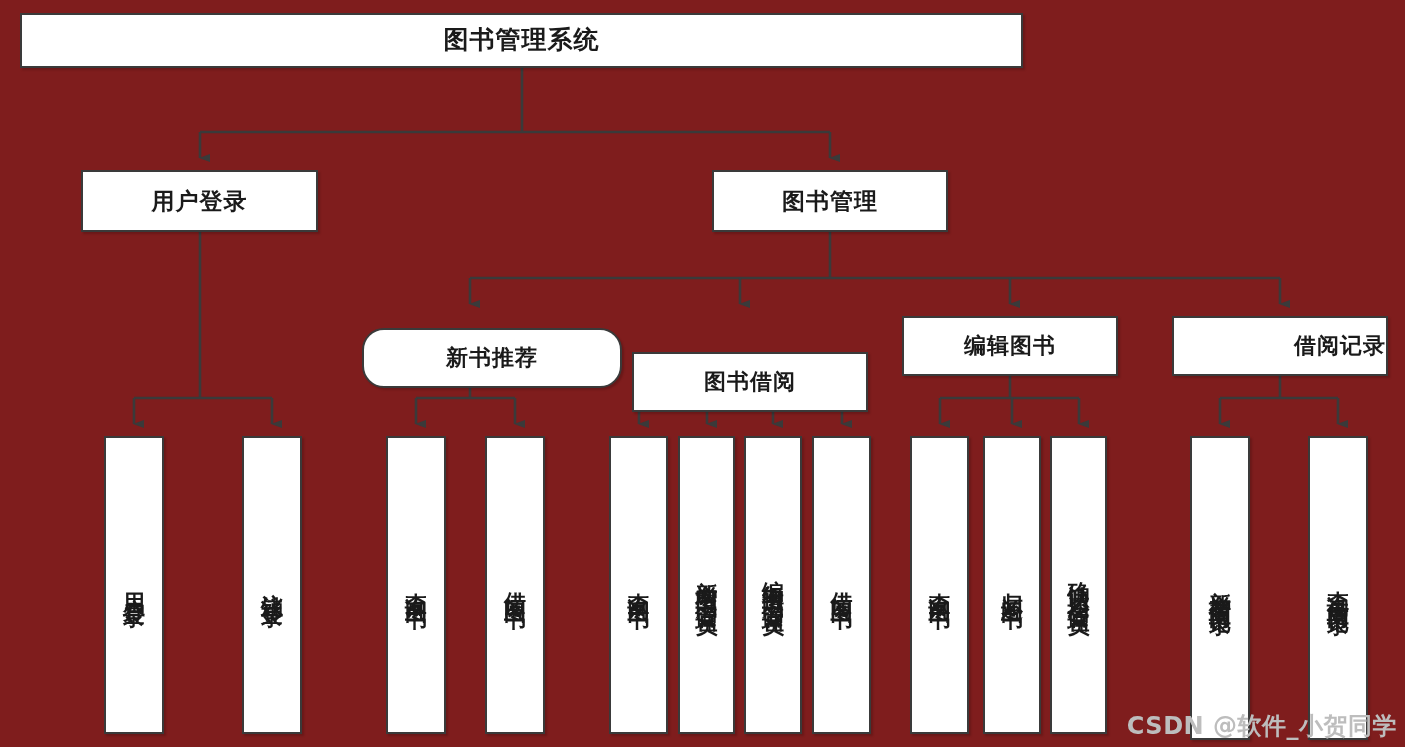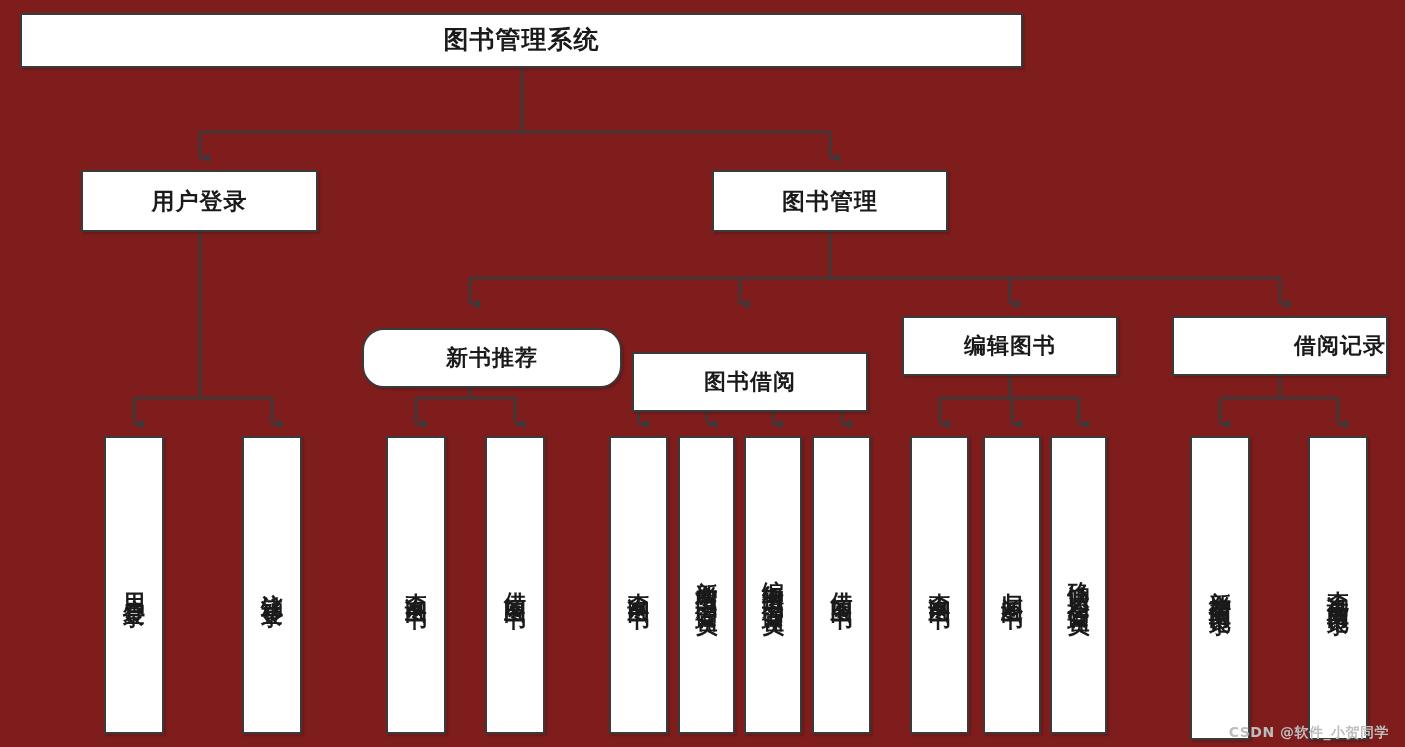--- a/index.html
+++ b/index.html
@@ -55,23 +55,23 @@
     writing-mode: vertical-rl;
     text-orientation: upright;
     font-size: 22px;
     letter-spacing: 5px;
     line-height: 1;
     white-space: nowrap;
     text-align: center;
   }
   #watermark {
     position: absolute;
-    right: 16px;
+    right: 8px;
     bottom: 5px;
-    font-size: 14px;
+    font-size: 24px;
     color: #bdbdbd;
     font-family: "DejaVu Sans", "Liberation Sans", sans-serif;
     letter-spacing: 0.5px;
     white-space: nowrap;
     user-select: none;
   }
 </style>
 </head>
 <body>
 

